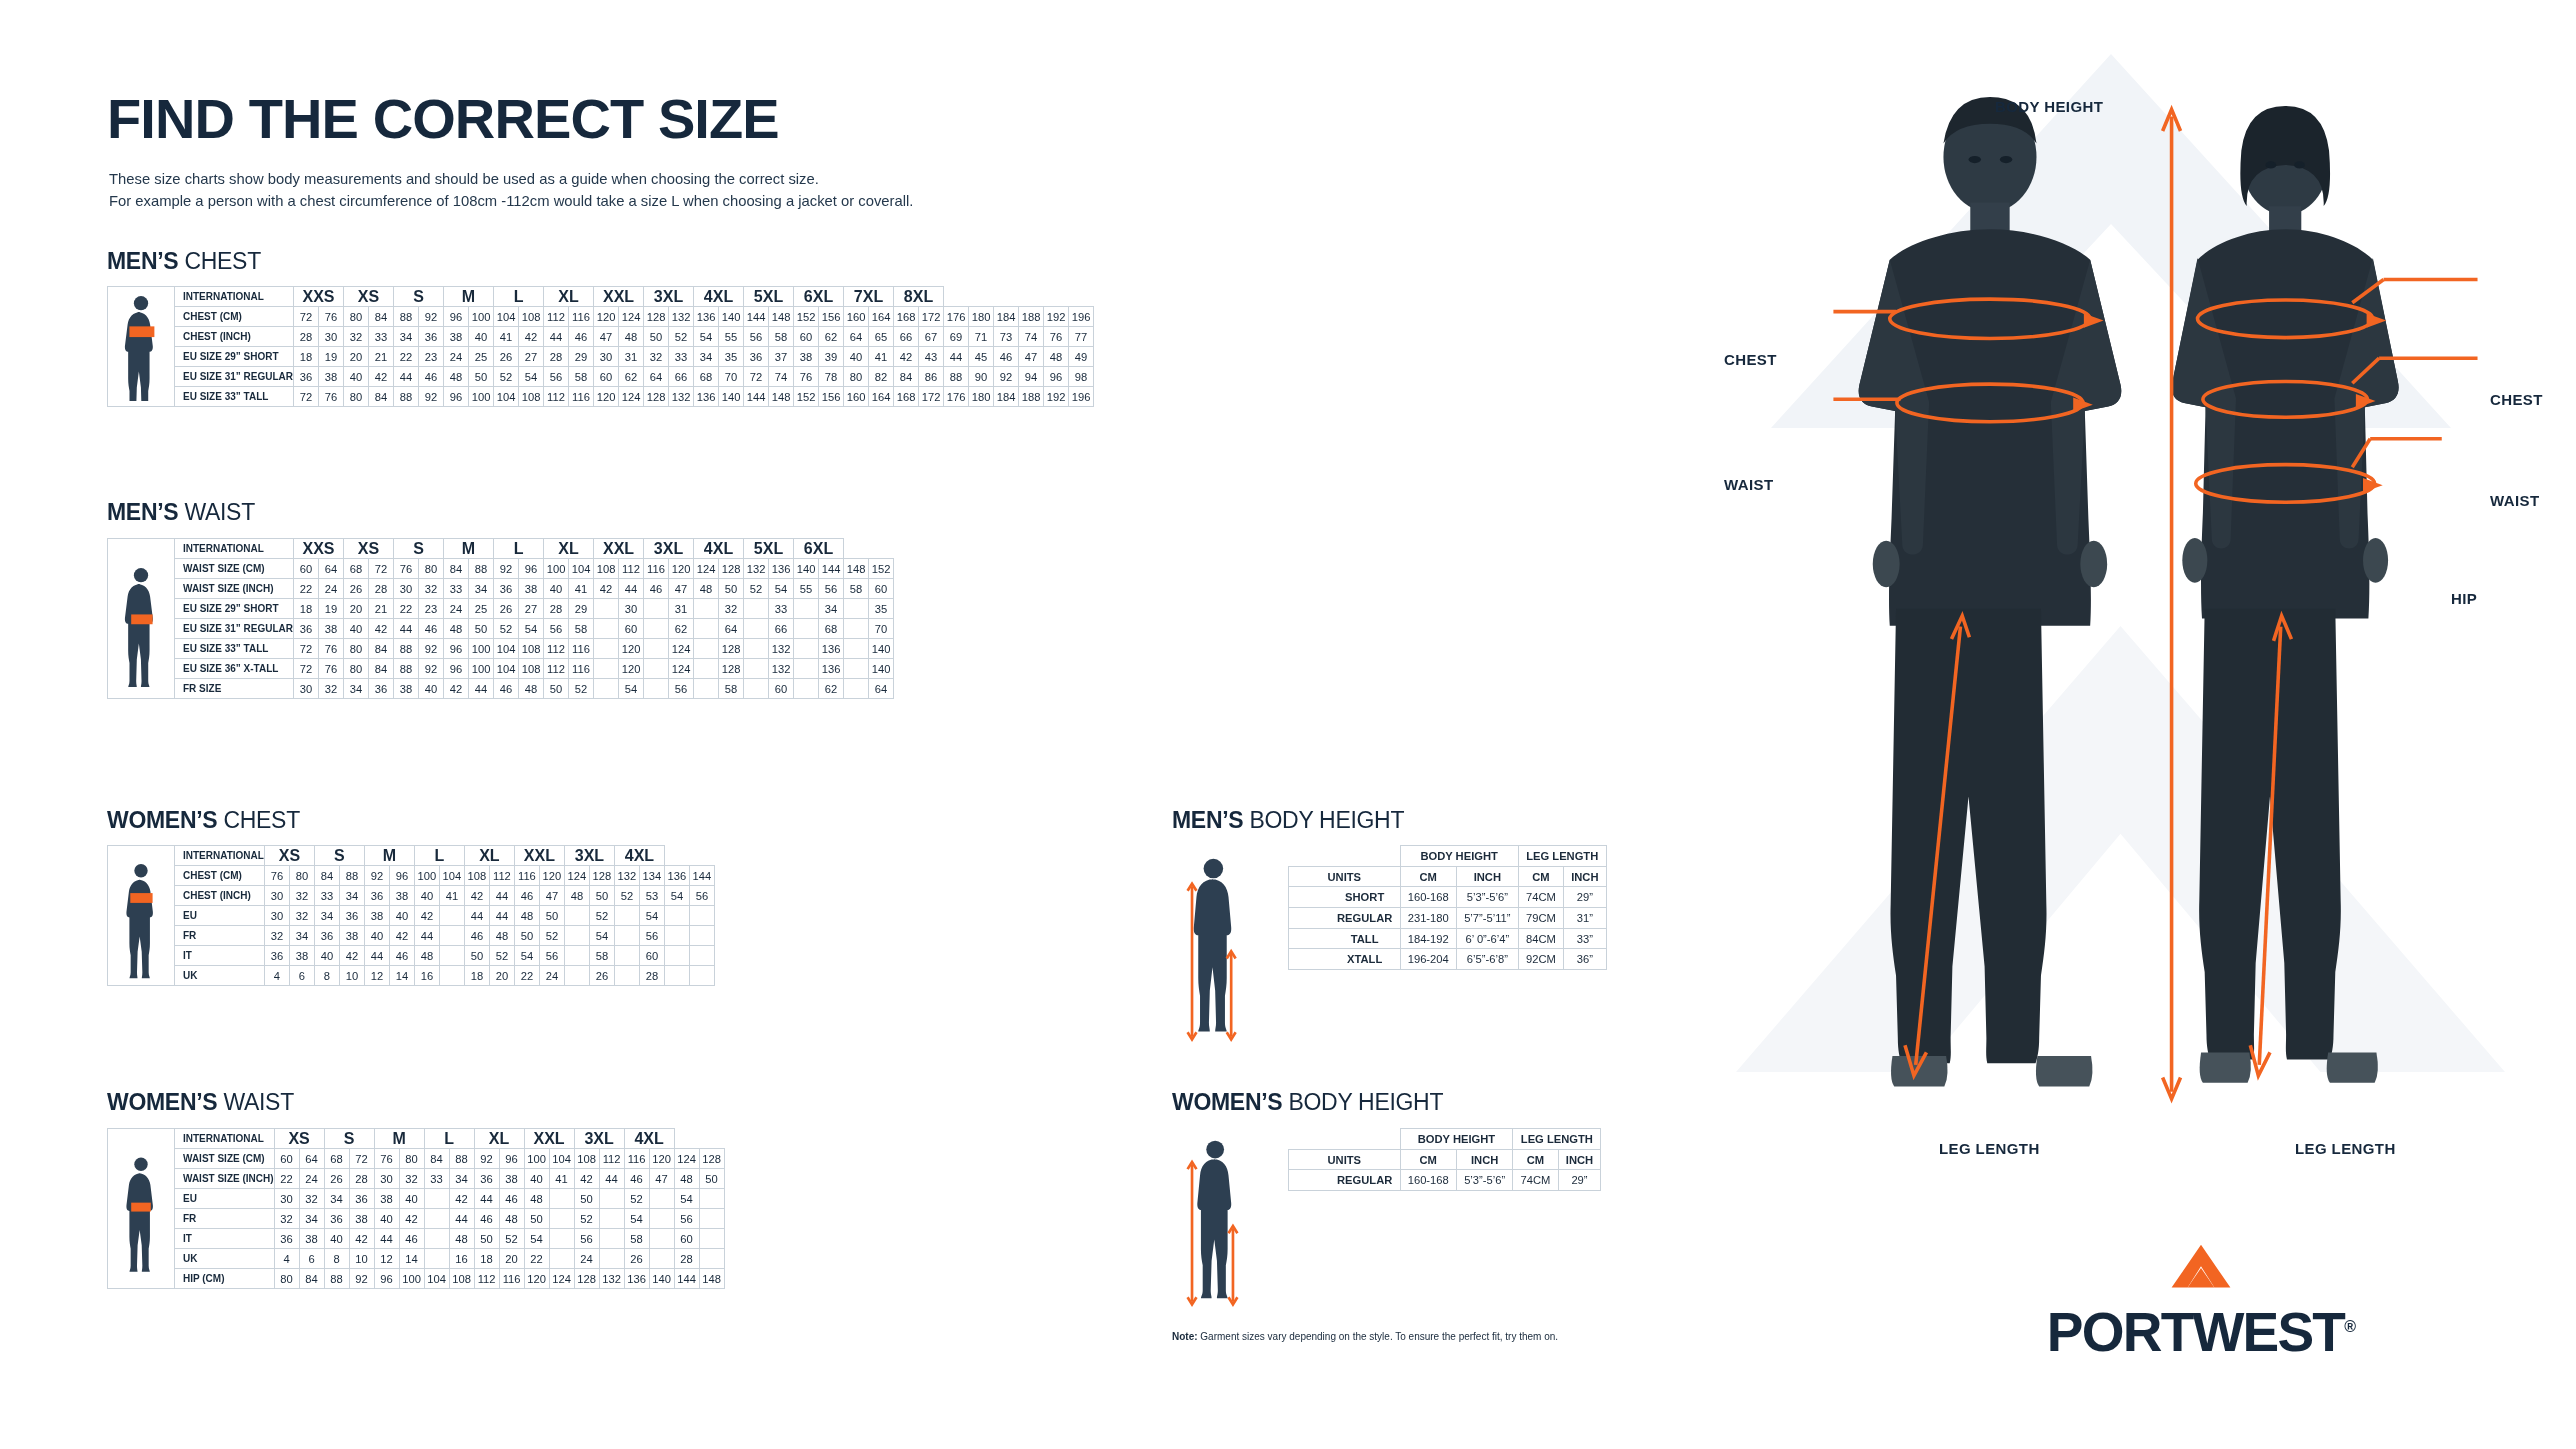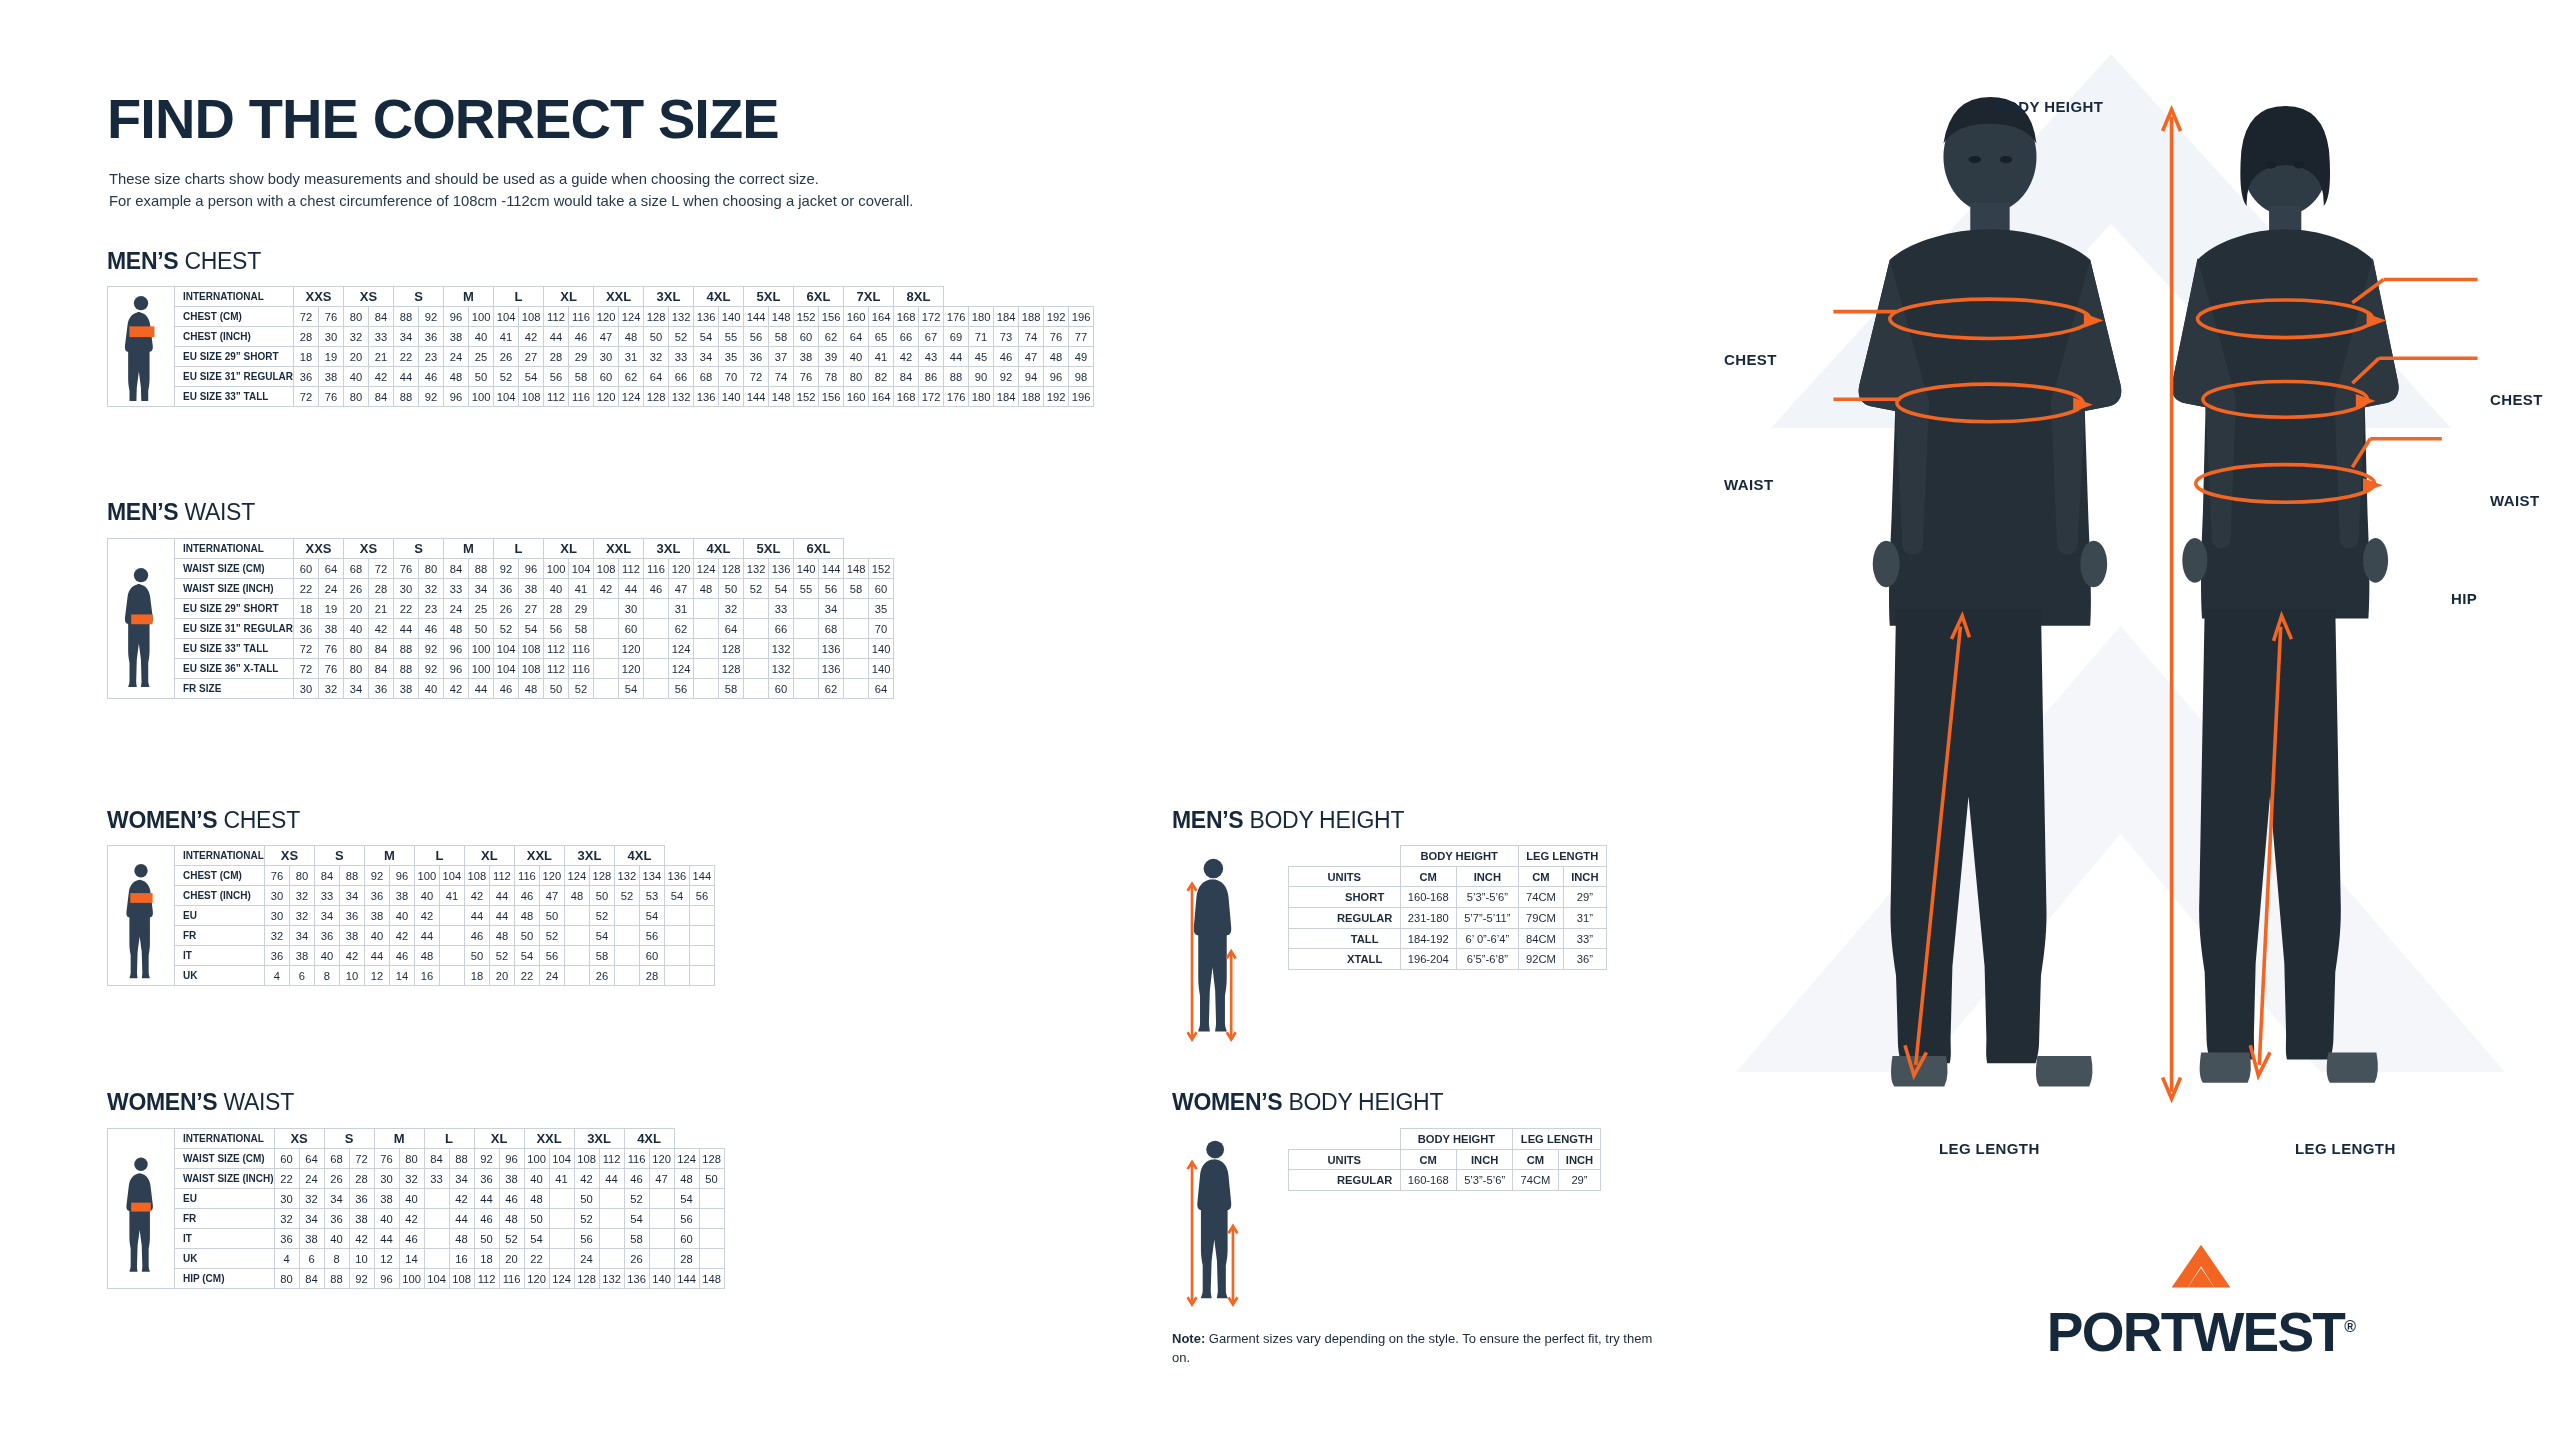--- a/index.html
+++ b/index.html
@@ -52,21 +52,21 @@
     color:#18293b;
   }
   table.chart th, table.chart td{
     border:0.9px solid #c9d2da;
     text-align:center;
     padding:0;
     height:19px;
     font-weight:normal;
     white-space:nowrap;
   }
-  table.chart th{font-weight:bold;font-size:13px;}
+  table.chart th{font-weight:bold;font-size:16px;}
   table.chart td.lab, table.chart th.lab{
     text-align:left;padding-left:8px;font-weight:bold;
     font-size:10px;
   }
   table.chart .hdrrow th{font-weight:bold;}
   table.chart td.v{width:24px;}
 
   
   .figcell{
     border:0.9px solid #c9d2da;
@@ -84,21 +84,21 @@
   }
   table.bh th, table.bh td{
     border:0.9px solid #c9d2da;text-align:center;height:19.7px;font-weight:normal;
     padding:0 7.2px;white-space:nowrap;
   }
   table.bh th{font-weight:bold;}
   table.bh td.lab{font-weight:bold;text-align:center;padding-left:48px;}
 
   .note{
     position:absolute;left:1172px;top:1330px;width:501px;
-    font-size:13px;line-height:1.45;color:#18293b;
+    font-size:10px;line-height:1.45;color:#18293b;
   }
   .note b{font-weight:bold;}
 
   .meas-label{
     position:absolute;font-size:15px;font-weight:bold;color:#16283c;letter-spacing:0.4px;
   }
 
   .logo{
     position:absolute;left:1950px;top:1243px;width:501px;text-align:center;
   }

